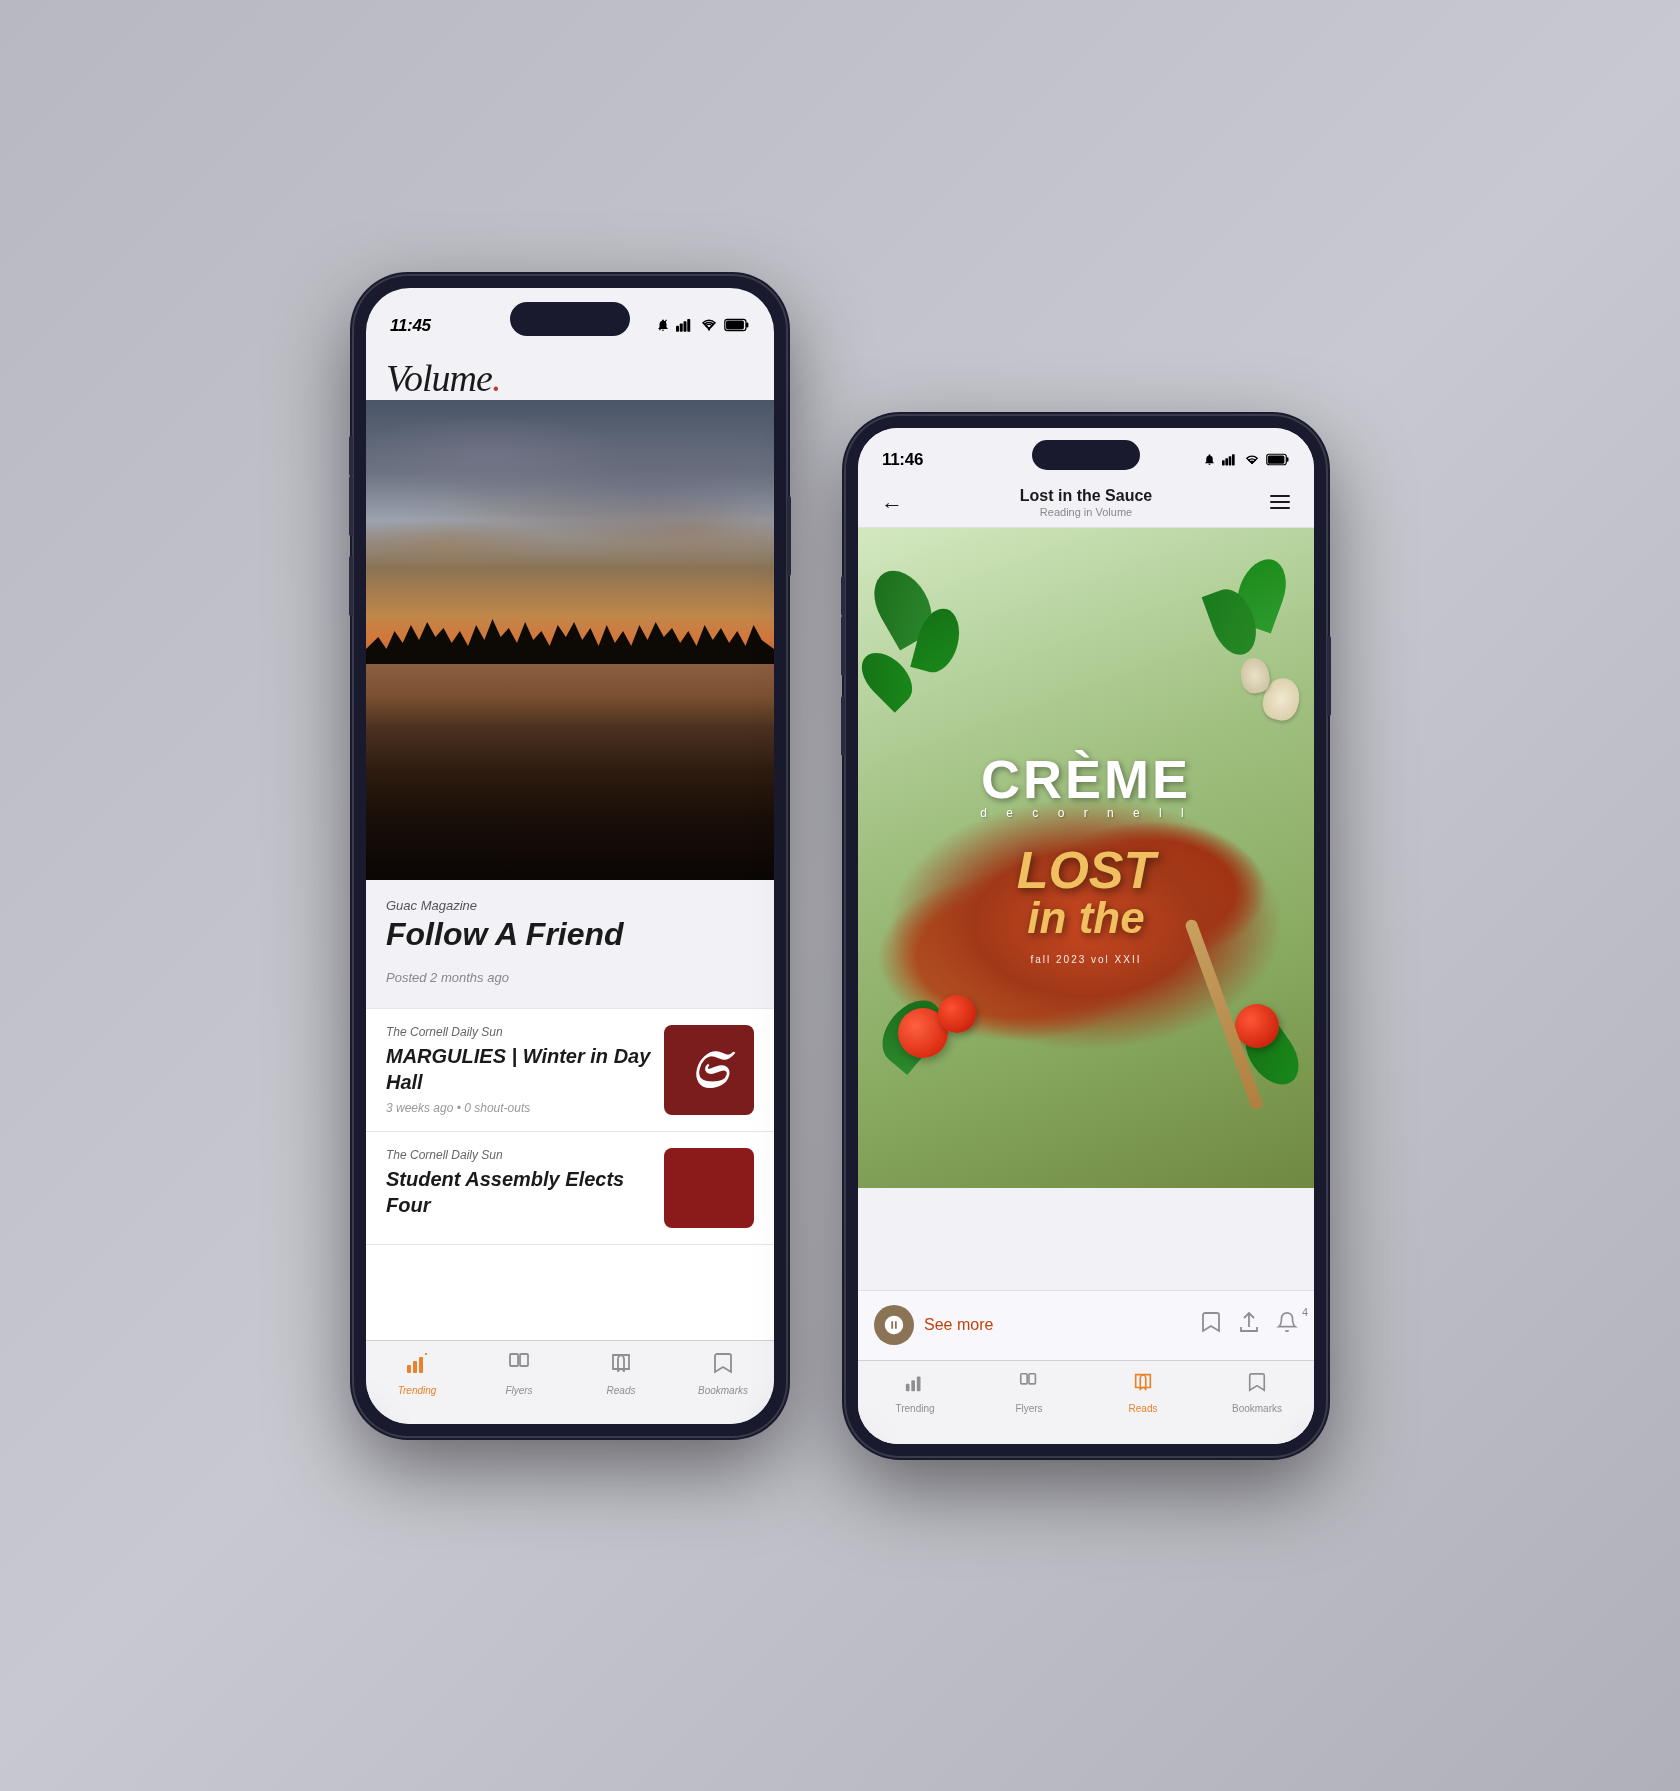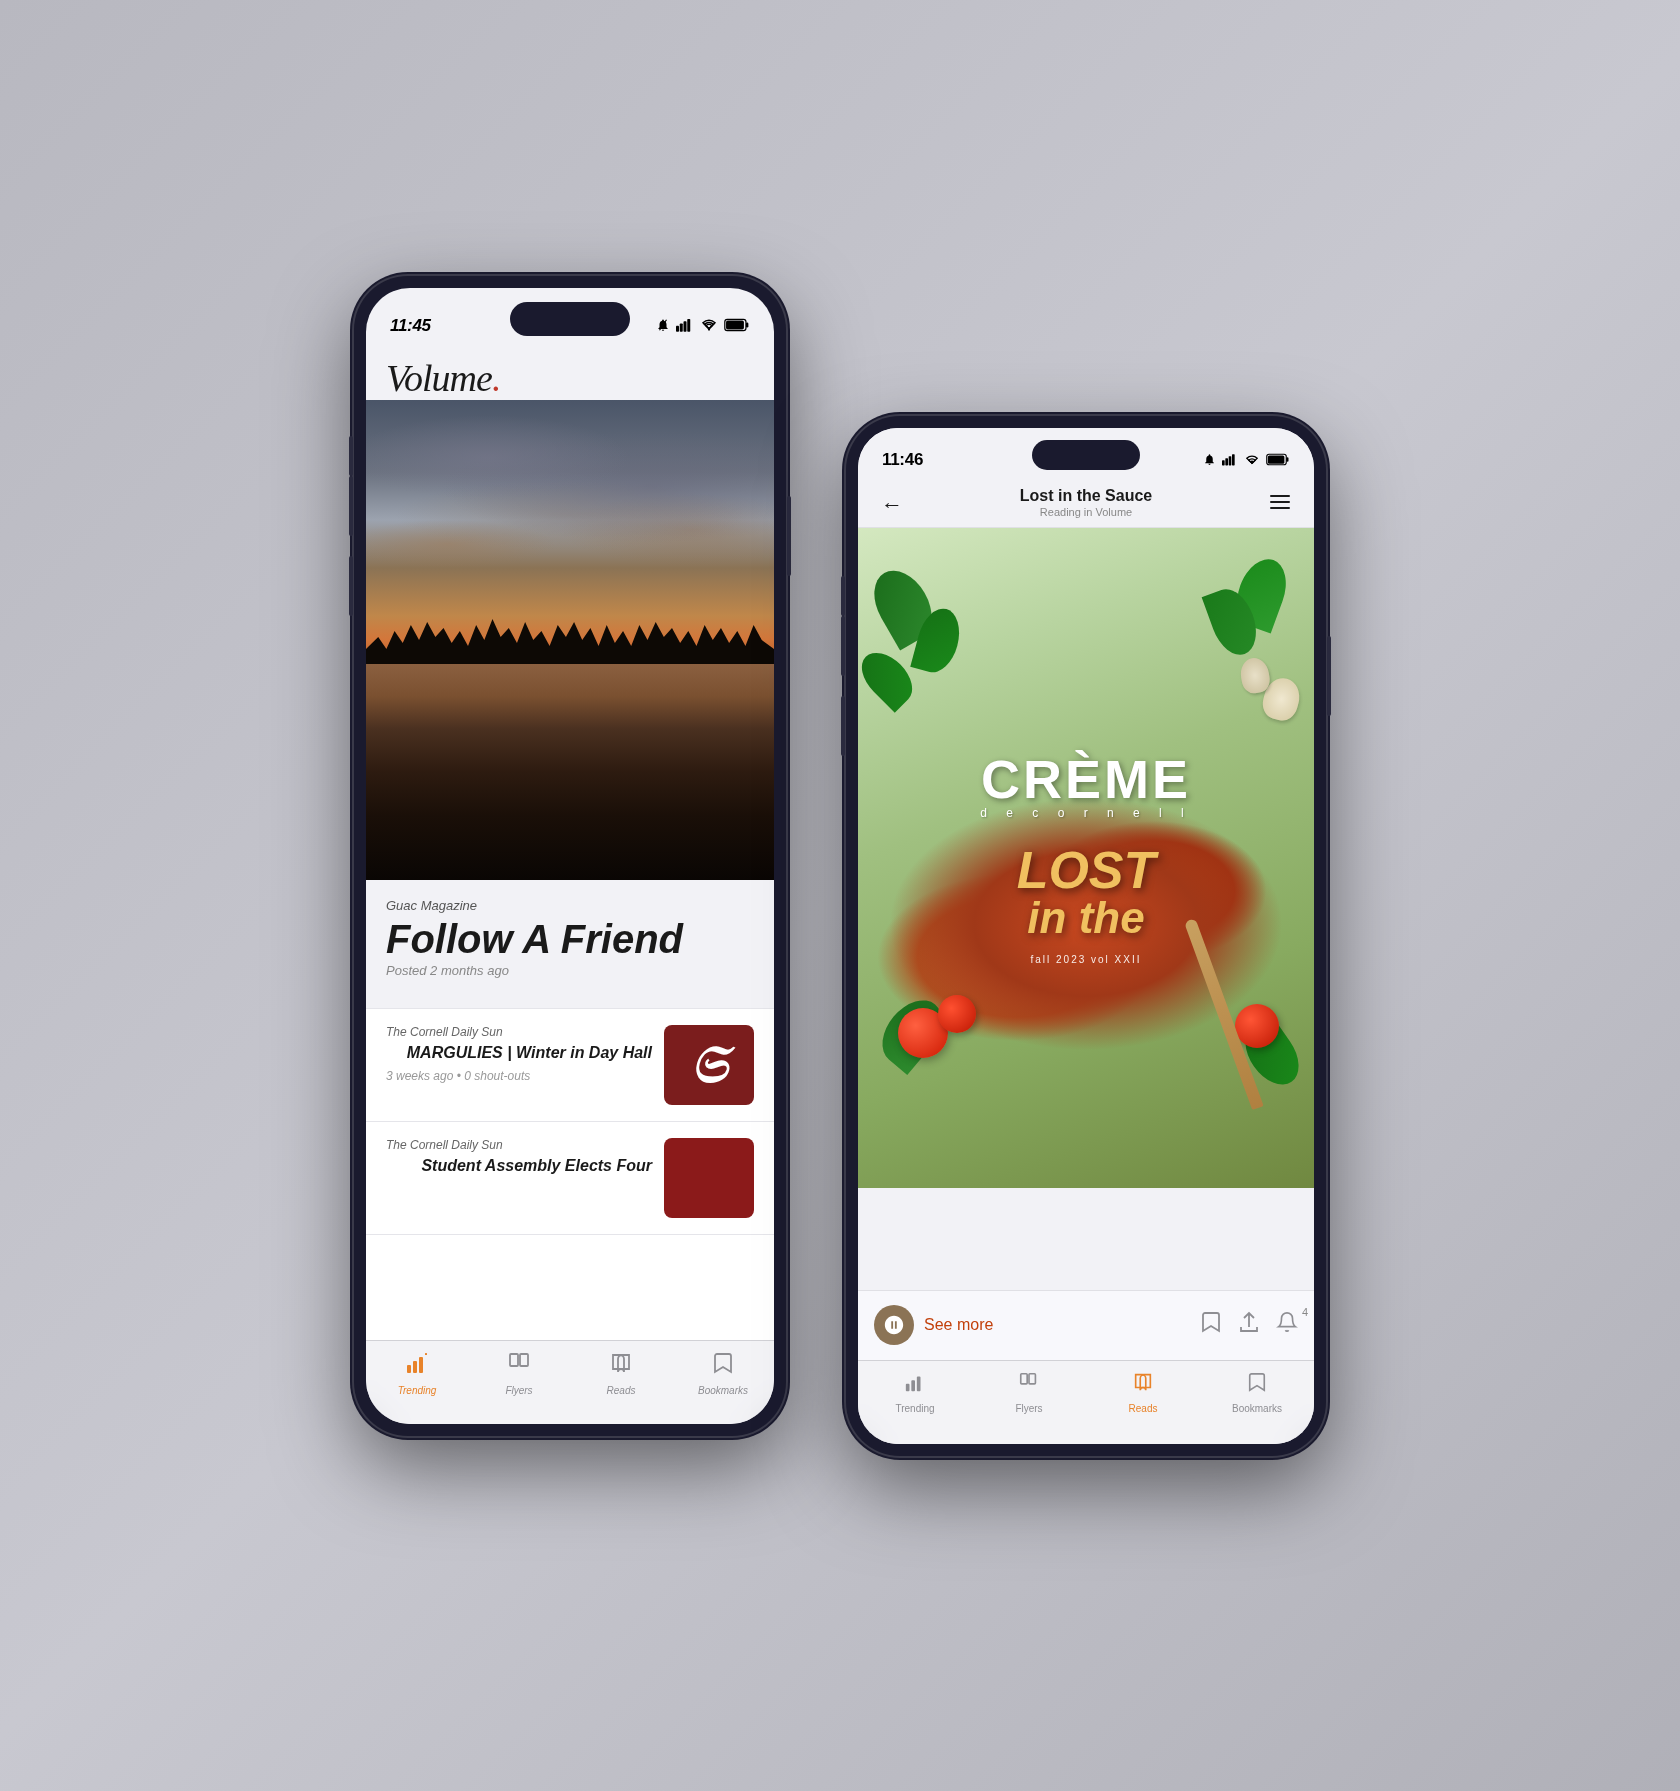--- a/index.html
+++ b/index.html
@@ -224,25 +224,25 @@
       background: #f2f2f6;
       padding: 18px 20px 14px;
     }
     .magazine-name {
       font-size: 13px;
       color: #555;
       font-weight: 400;
       margin-bottom: 4px;
     }
     .article-title {
-      font-size: 40px;
+      font-size: 32px;
       font-weight: 700;
       color: #1a1a1a;
       line-height: 1.1;
-      margin-bottom: 2px;
+      margin-bottom: 18px;
     }
     .article-meta {
       font-size: 13px;
       color: #888;
     }
 
     
     .news-feed {
       position: absolute;
       top: 720px;
@@ -263,26 +263,25 @@
     }
     .news-item-text {
       flex: 1;
     }
     .news-source {
       font-size: 12px;
       color: #666;
       margin-bottom: 4px;
     }
     .news-headline {
-      font-size: 16px;
+      font-size: 20px;
       font-weight: 600;
       color: #1a1a1a;
       line-height: 1.3;
       margin-bottom: 6px;
-      text-align: right;
     }
     .news-time {
       font-size: 12px;
       color: #999;
     }
     .news-thumb {
       width: 90px;
       min-height: 80px;
       border-radius: 8px;
       flex-shrink: 0;

